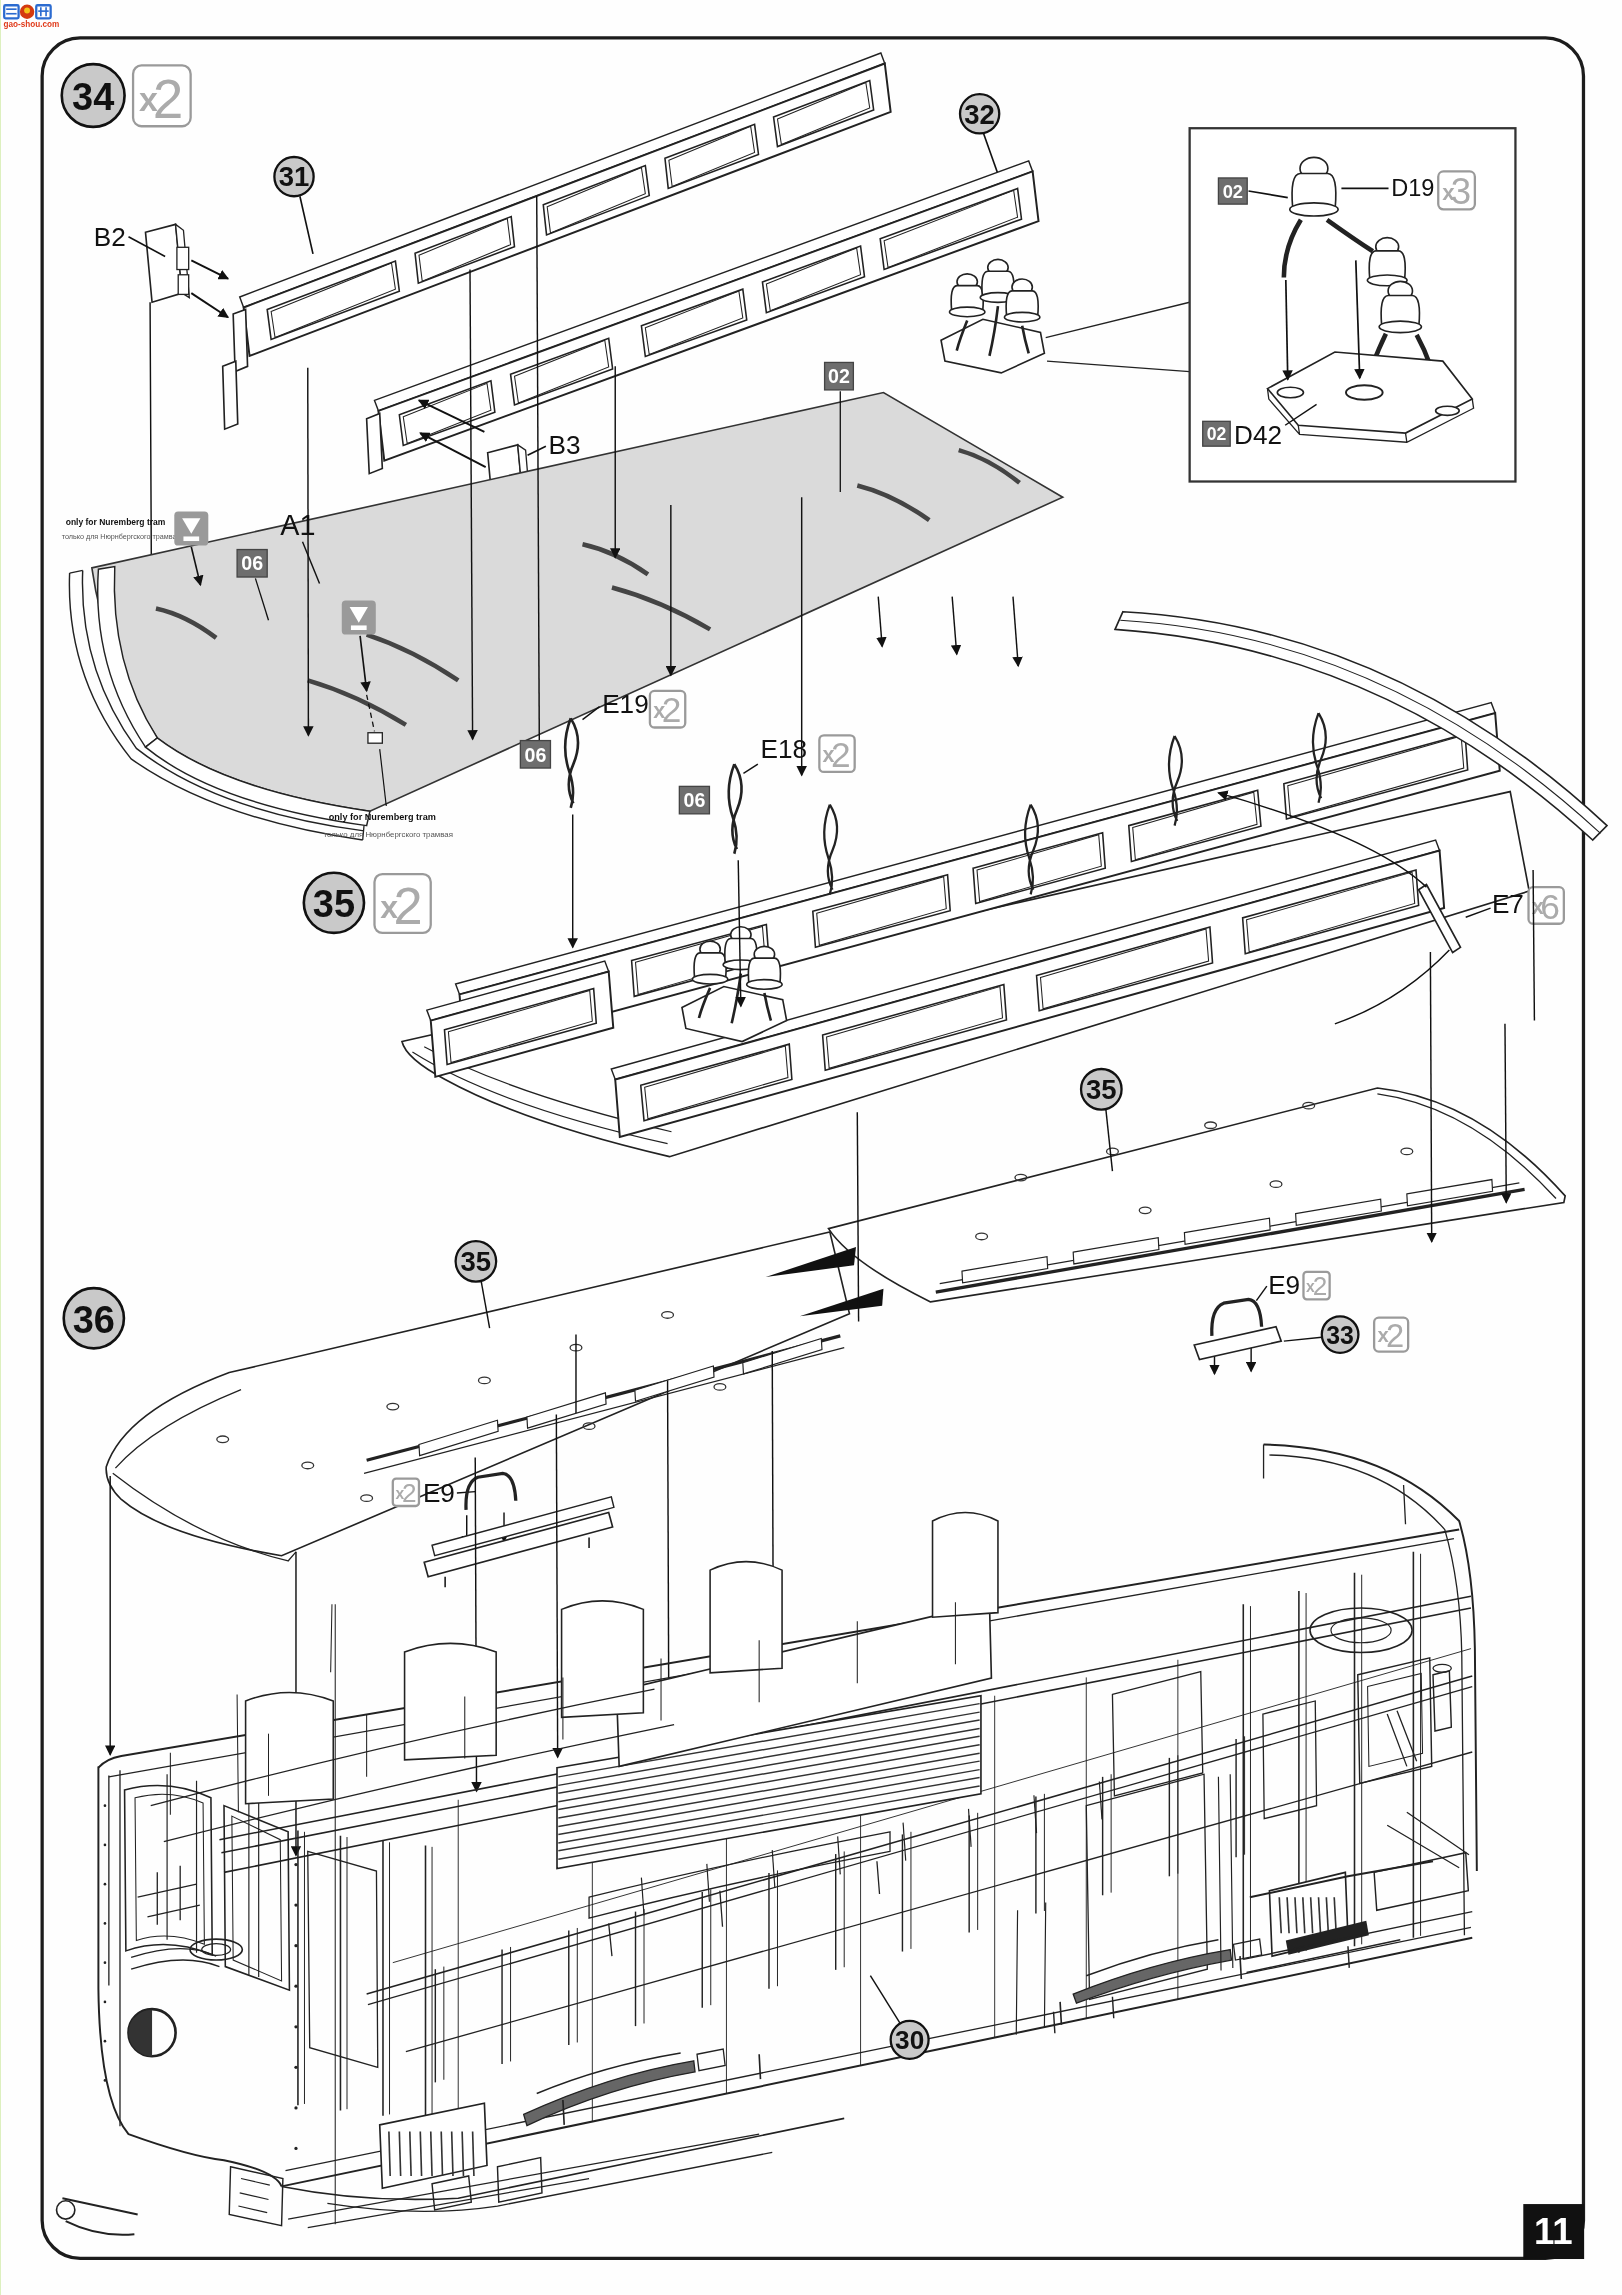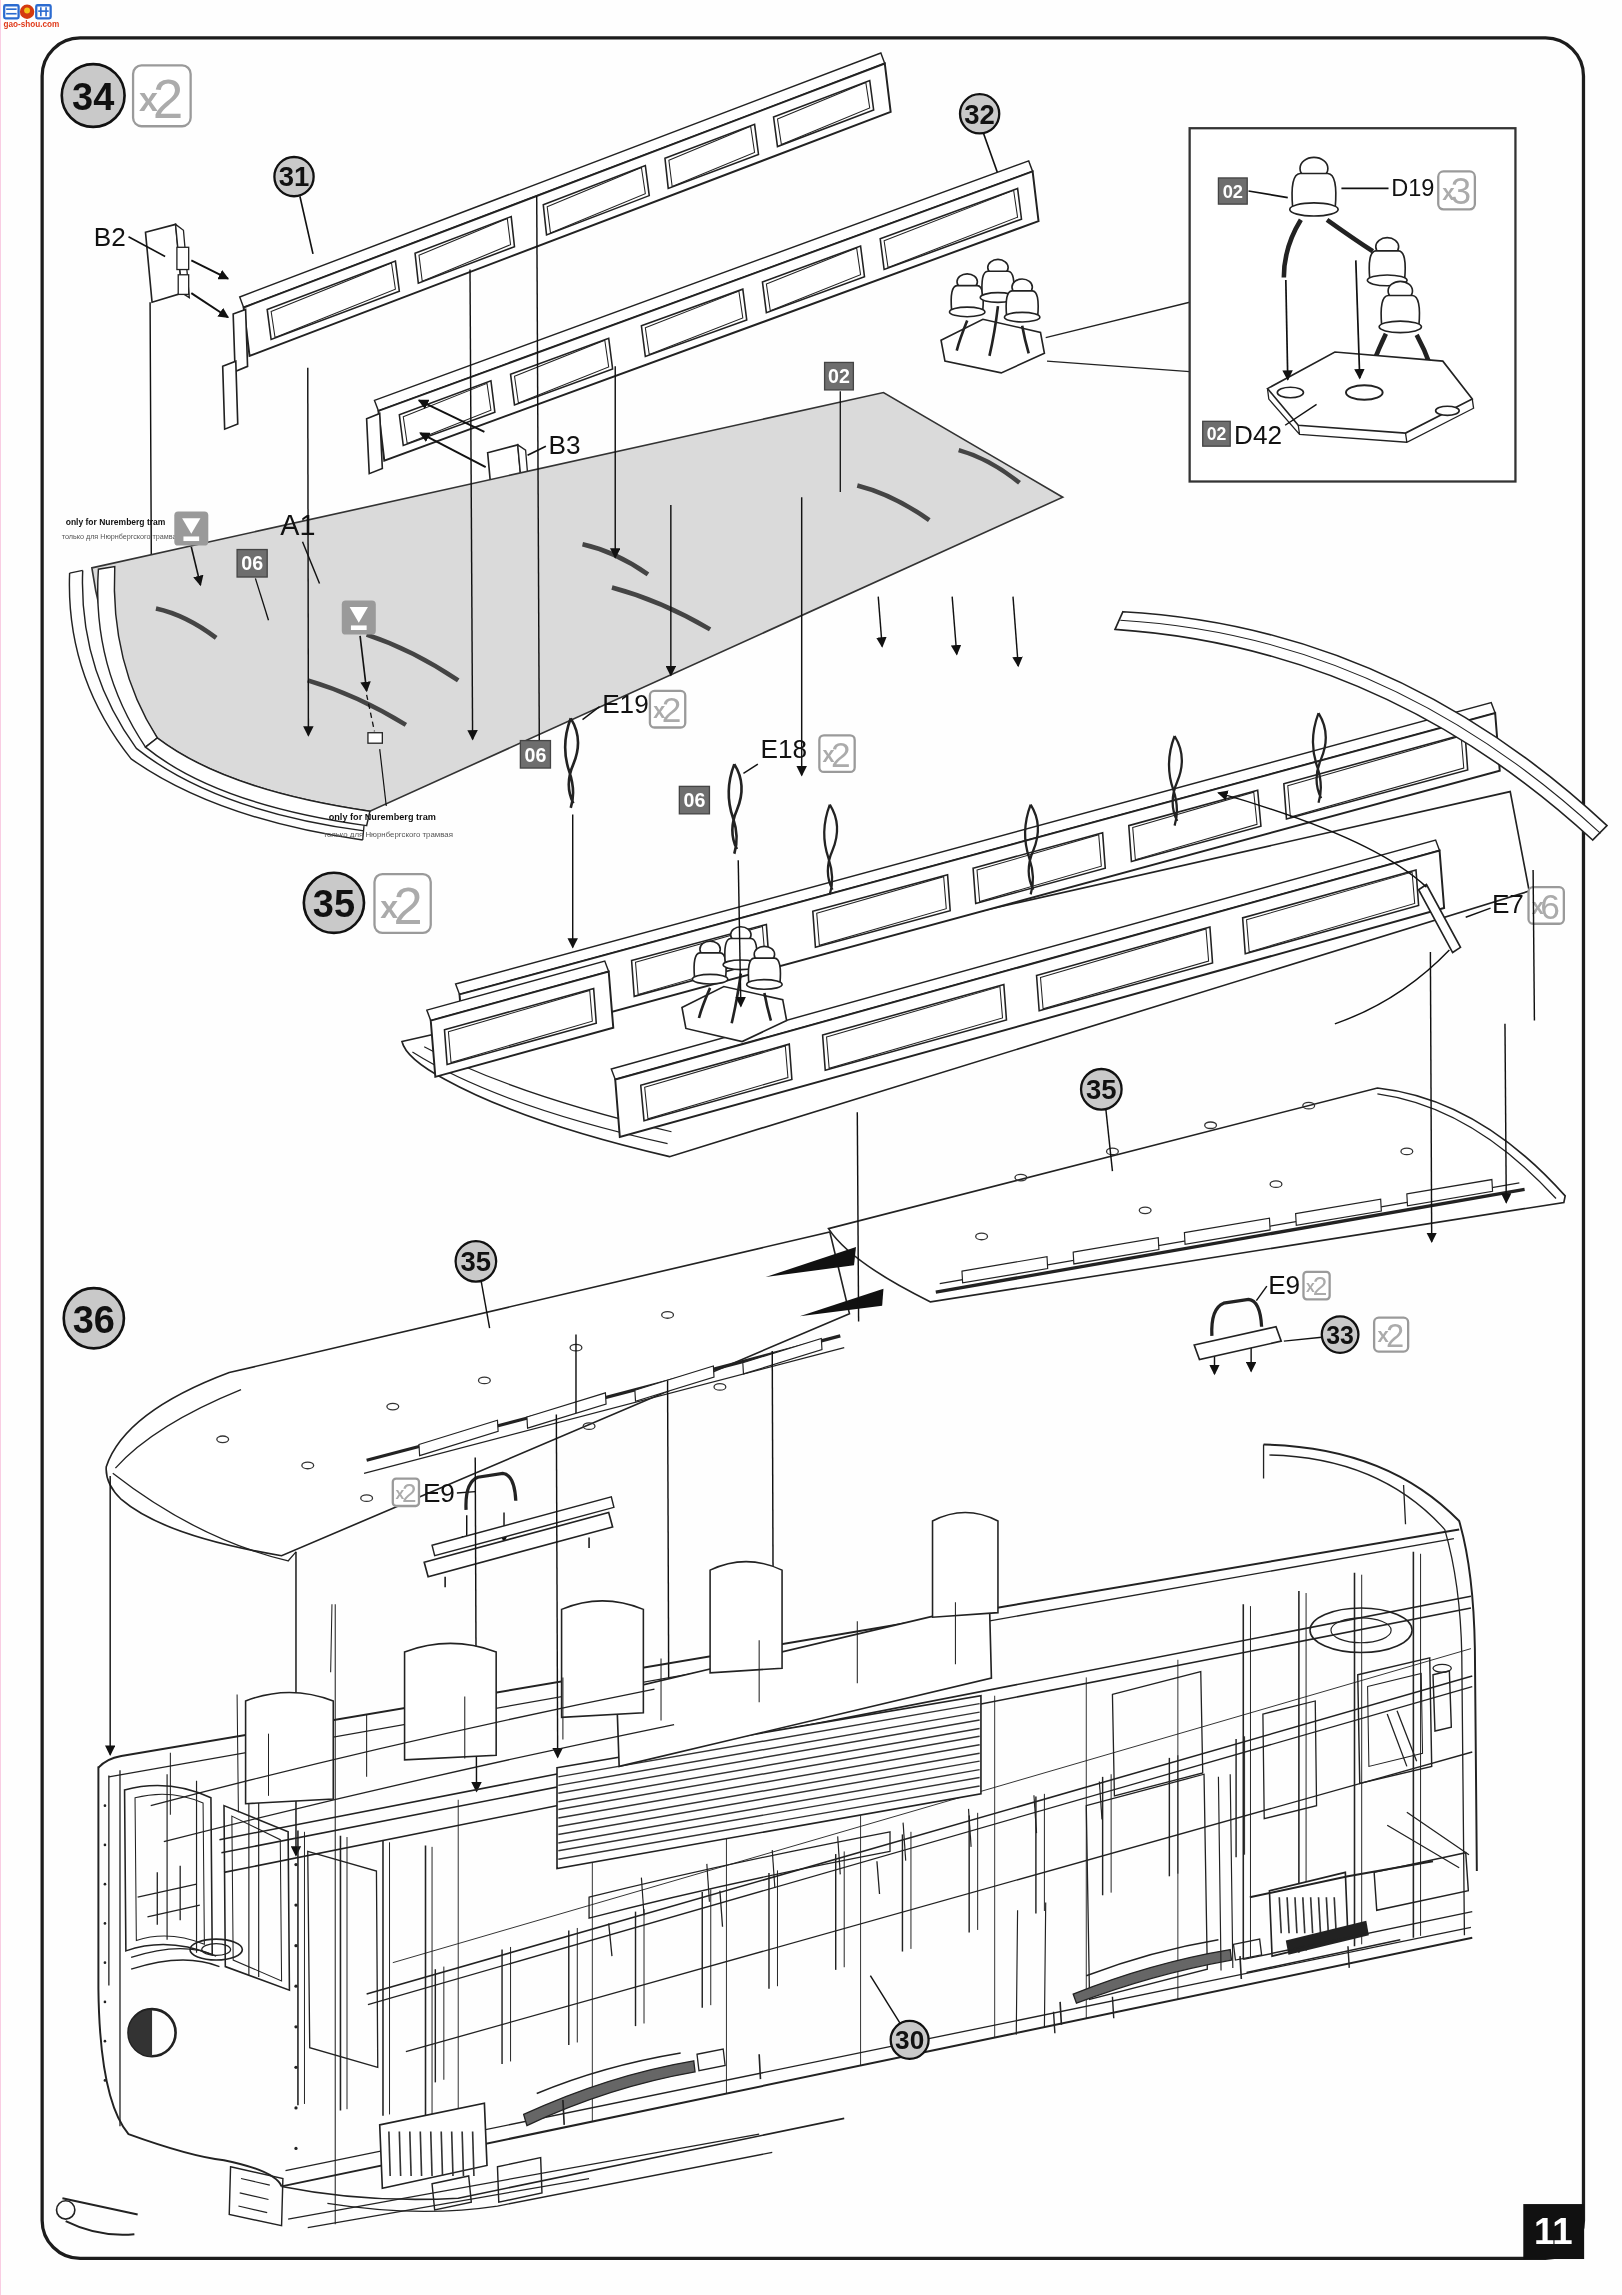--- a/index.html
+++ b/index.html
@@ -1,16 +1,16 @@
 <!DOCTYPE html>
 <html style="font-size:10.5px"><head>
 <meta charset="utf-8">
 <style>
   html,body{margin:0;padding:0;background:#ffffff;}
-  .page{position:relative;width:1623px;height:2295px;background:#ec4899;overflow:hidden;
+  .page{position:relative;width:1623px;height:2295px;background:#84cc16;overflow:hidden;
         font-family:"Liberation Sans", sans-serif;}
   svg{position:absolute;left:0;top:0;}
   text{font-family:"Liberation Sans", sans-serif;}
 </style>
 </head>
 <body>
 <div class="page">
 <svg width="1623" height="2295" viewBox="0 0 2480 3508">
 <defs>
 <marker id="ah" markerWidth="18" markerHeight="16" refX="14" refY="8" orient="auto" markerUnits="userSpaceOnUse">

